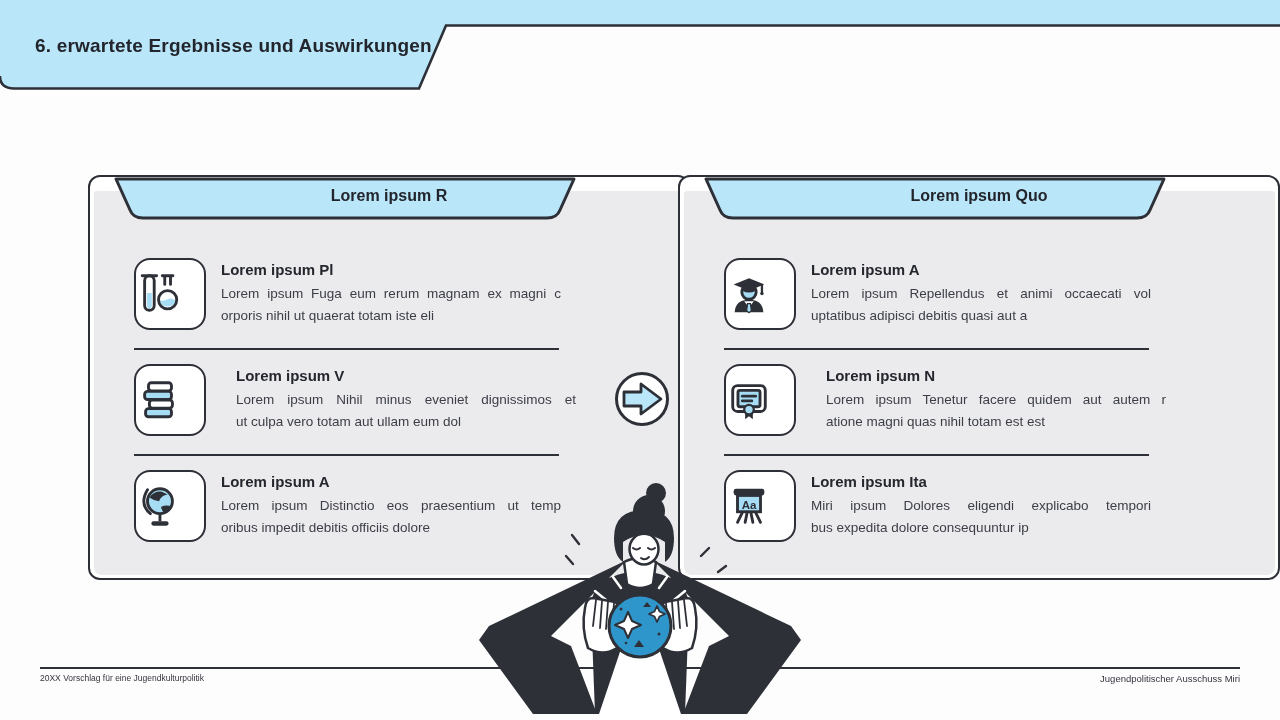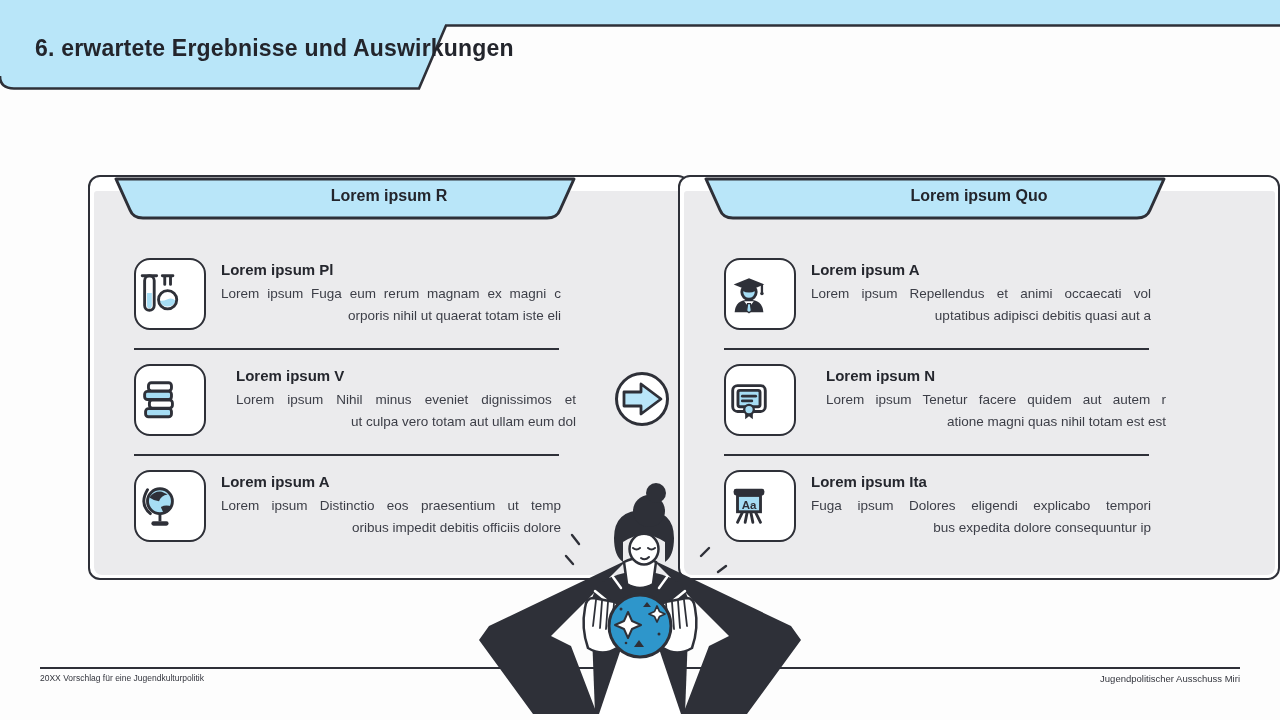--- a/index.html
+++ b/index.html
@@ -3,21 +3,21 @@
 <meta charset="utf-8">
 <style>
   html,body { margin:0; padding:0; background:#fff; }
   .slide {
     position:relative; width:1280px; height:720px; overflow:hidden;
     background:#fdfdfd; font-family:"Liberation Sans", sans-serif;
   }
   
   .header-svg { position:absolute; top:0; left:0; }
   .slide-title {
-    position:absolute; left:35px; top:35px; font-size:23px; font-weight:bold;
+    position:absolute; left:35px; top:35px; font-size:19px; font-weight:bold;
     color:#23252c; letter-spacing:.2px;
   }
   
   .panel {
     position:absolute; top:175px; width:602px; height:405px; box-sizing:border-box;
     background:#fff; border:2.5px solid #2e3038; border-radius:12px;
   }
   .panel.left  { left:88px; }
   .panel.right { left:678px; }
   .panel-gray {
@@ -31,21 +31,21 @@
   }
   .item { position:absolute; left:44px; width:440px; display:flex; gap:15px; }
   .item.r1 { top:81px; } .item.r2 { top:187px;gap:30px; } .item.r3 { top:293px; }
   .icon-box {
     width:72px; height:72px; box-sizing:border-box; flex:0 0 auto;
     background:#fff; border:2.5px solid #2e3038; border-radius:16px;
     display:flex; align-items:center; 
   }
   .item-text { padding-top:3px; }
   .item-title { font-size:15px; font-weight:bold; color:#25272e; margin:0 0 5px 0; }
-  .body-line { width:340px; font-size:13.5px; color:#3c3e47; line-height:21.5px;text-align:right; }
+  .body-line { width:340px; font-size:13.5px; color:#3c3e47; line-height:21.5px; }
   .jl { text-align:justify; text-align-last:justify; }
   .divider { position:absolute; left:44px; width:425px; height:0; border-top:2.2px solid #2e3038; }
   .divider.d1 { top:171px; } .divider.d2 { top:277px; }
   
   .arrow-wrap { position:absolute; left:611px; top:368px; }
   
   .footer-line { position:absolute; top:667px; left:40px; width:1200px; border-top:2.4px solid #2e3038; }
   .footer-text { position:absolute; top:673px; color:#33353d; }
   .footer-left  { left:40px;  font-size:8.5px; }
   .footer-right { right:40px; font-size:9.5px; text-align:right; }
@@ -181,21 +181,21 @@
       <div class="icon-box">
         <svg width="46" height="46" viewBox="0 0 48 48">
           <rect x="8" y="6" width="32" height="7" rx="2.5" fill="#2e3038"></rect>
           <rect x="12" y="13" width="24" height="17" fill="#a6ddf4" stroke="#2e3038" stroke-width="3"></rect>
           <path d="M17 31 l-5 10 M22 31 l-2 10 M26 31 l2 10 M31 31 l5 10" stroke="#2e3038" stroke-width="3" stroke-linecap="round" fill="none"></path>
           <text x="24" y="27" font-size="12" font-weight="bold" text-anchor="middle" fill="#2e3038" font-family="Liberation Sans, sans-serif">Aa</text>
         </svg>
       </div>
       <div class="item-text">
         <div class="item-title">Lorem ipsum Ita</div>
-        <div class="body-line jl">Fuga ipsum Dolores eligendi explicabo tempori</div>
+        <div class="body-line jl">Miri ipsum Dolores eligendi explicabo tempori</div>
         <div class="body-line">bus expedita dolore consequuntur ip</div>
       </div>
     </div>
   </div>
 
   <div class="arrow-wrap">
     <svg width="62" height="62" viewBox="0 0 62 62">
       <circle cx="31" cy="31" r="25.5" fill="#fff" stroke="#2e3038" stroke-width="3"></circle>
       <path d="M13 24 L30 24 L30 16 L50 31 L30 46 L30 38 L13 38 Z" fill="#b9e6f9" stroke="#2e3038" stroke-width="2.8" stroke-linejoin="round"></path>
     </svg>

